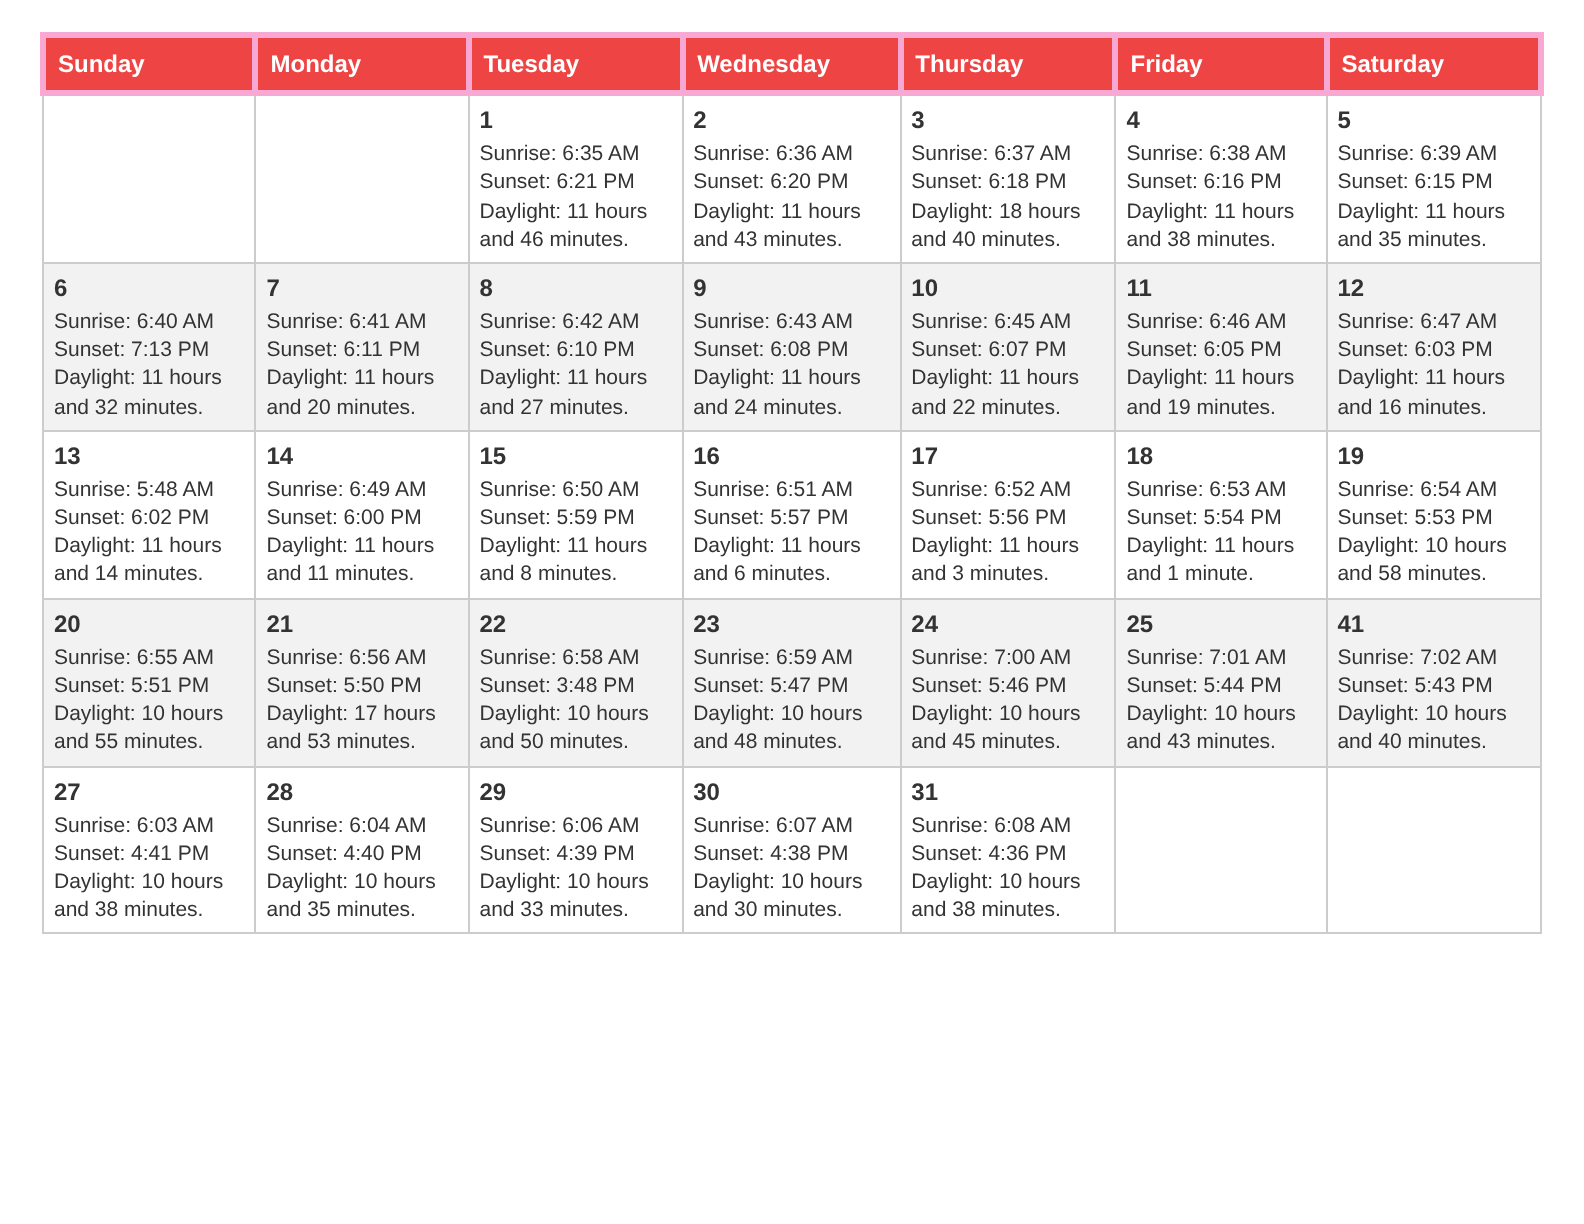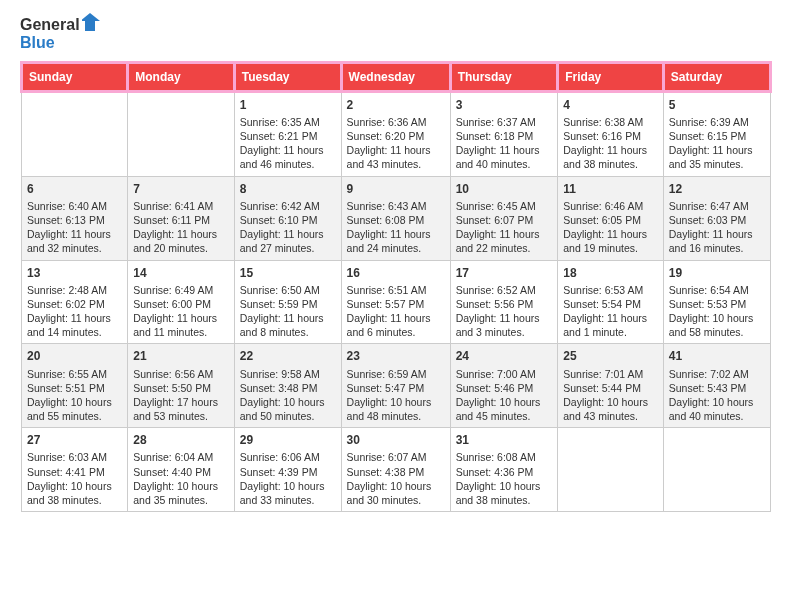--- a/index.html
+++ b/index.html
@@ -74,37 +74,20 @@
     }
     tbody tr:nth-child(even) td {
       background: #f2f2f2;
     }
     .empty { background: #fff !important; }
   </style>
 </head>
 <body>
 
 <div class="page">
-  <div class="header">
-    <div class="logo">
-  <div style="display:flex;flex-direction:column;line-height:1.15;">
-    <div style="display:flex;align-items:center;">
-      <span style="font-size:16px;font-weight:bold;color:#333;">General</span>
-      <svg width="20" height="20" viewBox="0 0 20 20" style="margin-left:2px;margin-top:-6px;">
-        <polygon points="8,1 18,9 13,9 13,19 3,19 3,9 -2,9" fill="#2a7cc7"></polygon>
-      </svg>
-    </div>
-    <span style="font-size:16px;font-weight:bold;color:#2a7cc7;">Blue</span>
-  </div>
-</div>
-    <div class="title-area">
-      <div class="month-title"></div>
-      <div class="subtitle"></div>
-    </div>
-  </div>
 
   <table>
     <thead>
       <tr id="thead-row">
       <th>Sunday</th>
           <th>Monday</th>
           <th>Tuesday</th>
           <th>Wednesday</th>
           <th>Thursday</th>
           <th>Friday</th>
@@ -124,40 +107,40 @@
           <td>
             <span class="day-num">2</span>
             <div>Sunrise: 6:36 AM</div>
             <div>Sunset: 6:20 PM</div>
             <div>Daylight: 11 hours and 43 minutes.</div>
           </td>
           <td>
             <span class="day-num">3</span>
             <div>Sunrise: 6:37 AM</div>
             <div>Sunset: 6:18 PM</div>
-            <div>Daylight: 11 hours and 40 minutes.</div>
+            <div>Daylight: 18 hours and 40 minutes.</div>
           </td>
           <td>
             <span class="day-num">4</span>
             <div>Sunrise: 6:38 AM</div>
             <div>Sunset: 6:16 PM</div>
             <div>Daylight: 11 hours and 38 minutes.</div>
           </td>
           <td>
             <span class="day-num">5</span>
             <div>Sunrise: 6:39 AM</div>
             <div>Sunset: 6:15 PM</div>
             <div>Daylight: 11 hours and 35 minutes.</div>
           </td>
         </tr>
         <tr>
           <td>
             <span class="day-num">6</span>
             <div>Sunrise: 6:40 AM</div>
-            <div>Sunset: 6:13 PM</div>
+            <div>Sunset: 7:13 PM</div>
             <div>Daylight: 11 hours and 32 minutes.</div>
           </td>
           <td>
             <span class="day-num">7</span>
             <div>Sunrise: 6:41 AM</div>
             <div>Sunset: 6:11 PM</div>
             <div>Daylight: 11 hours and 20 minutes.</div>
           </td>
           <td>
             <span class="day-num">8</span>
@@ -186,21 +169,21 @@
           <td>
             <span class="day-num">12</span>
             <div>Sunrise: 6:47 AM</div>
             <div>Sunset: 6:03 PM</div>
             <div>Daylight: 11 hours and 16 minutes.</div>
           </td>
         </tr>
         <tr>
           <td>
             <span class="day-num">13</span>
-            <div>Sunrise: 2:48 AM</div>
+            <div>Sunrise: 5:48 AM</div>
             <div>Sunset: 6:02 PM</div>
             <div>Daylight: 11 hours and 14 minutes.</div>
           </td>
           <td>
             <span class="day-num">14</span>
             <div>Sunrise: 6:49 AM</div>
             <div>Sunset: 6:00 PM</div>
             <div>Daylight: 11 hours and 11 minutes.</div>
           </td>
           <td>
@@ -242,21 +225,21 @@
             <div>Daylight: 10 hours and 55 minutes.</div>
           </td>
           <td>
             <span class="day-num">21</span>
             <div>Sunrise: 6:56 AM</div>
             <div>Sunset: 5:50 PM</div>
             <div>Daylight: 17 hours and 53 minutes.</div>
           </td>
           <td>
             <span class="day-num">22</span>
-            <div>Sunrise: 9:58 AM</div>
+            <div>Sunrise: 6:58 AM</div>
             <div>Sunset: 3:48 PM</div>
             <div>Daylight: 10 hours and 50 minutes.</div>
           </td>
           <td>
             <span class="day-num">23</span>
             <div>Sunrise: 6:59 AM</div>
             <div>Sunset: 5:47 PM</div>
             <div>Daylight: 10 hours and 48 minutes.</div>
           </td>
           <td>

